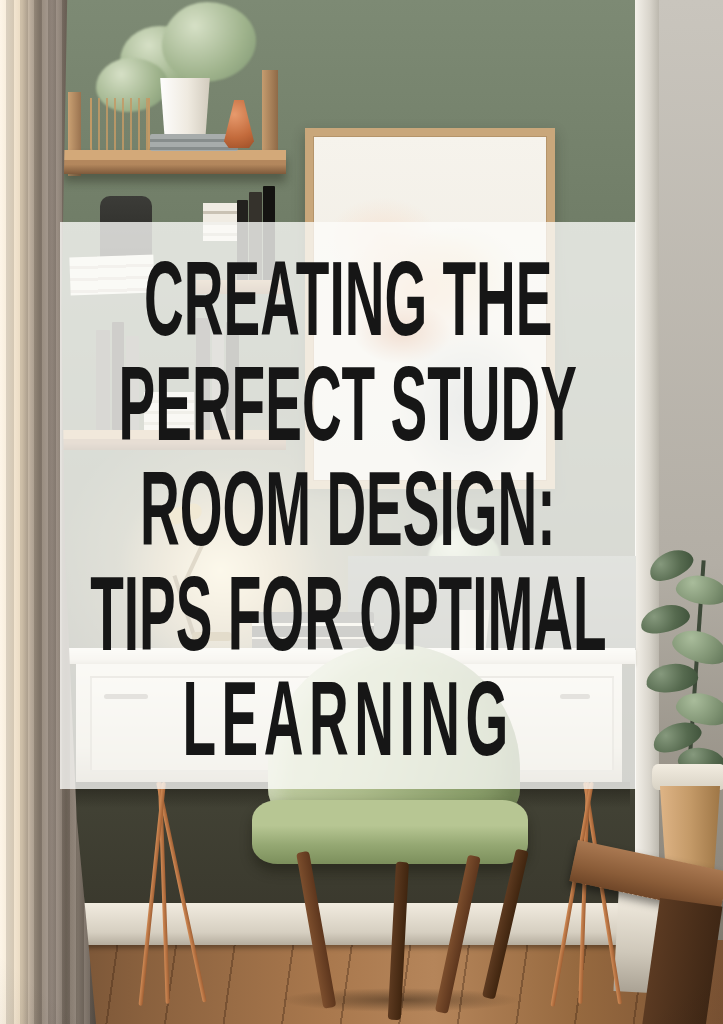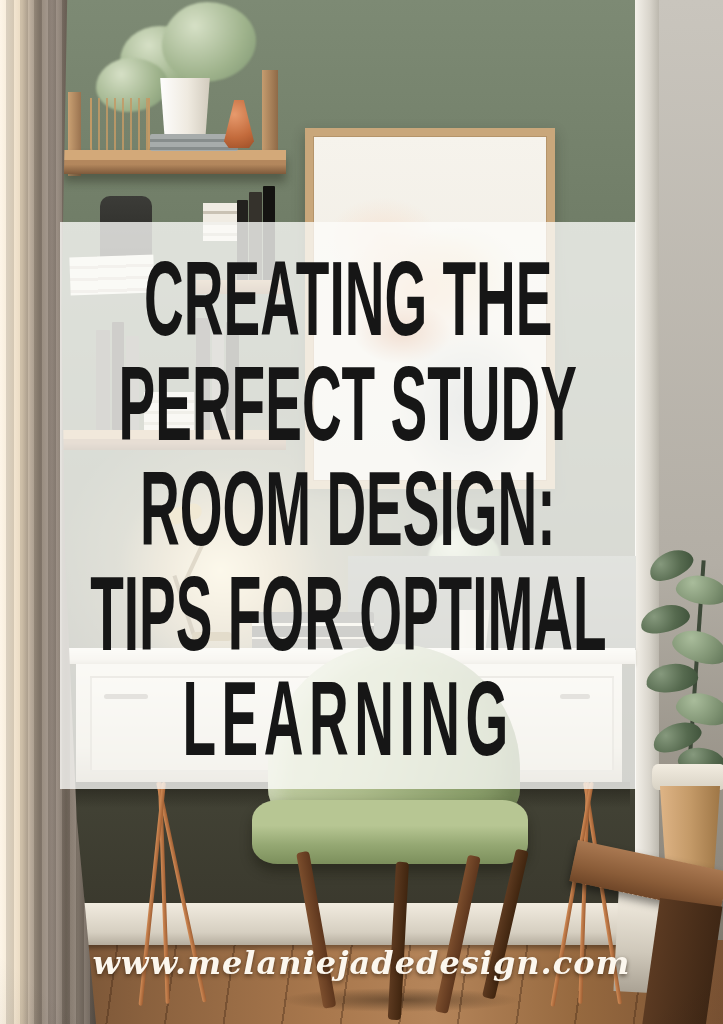--- a/index.html
+++ b/index.html
@@ -276,15 +276,14 @@
   <div class="abs vignette"></div>
 
   <div class="abs title-panel">
     <div class="title-line">CREATING THE</div>
     <div class="title-line">PERFECT STUDY</div>
     <div class="title-line">ROOM DESIGN:</div>
     <div class="title-line">TIPS FOR OPTIMAL</div>
     <div class="title-line ls">LEARNING</div>
   </div>
 
-  <div class="abs site">www.melaniejadedesign.com</div>
 
 </div>
 
 </body></html>

